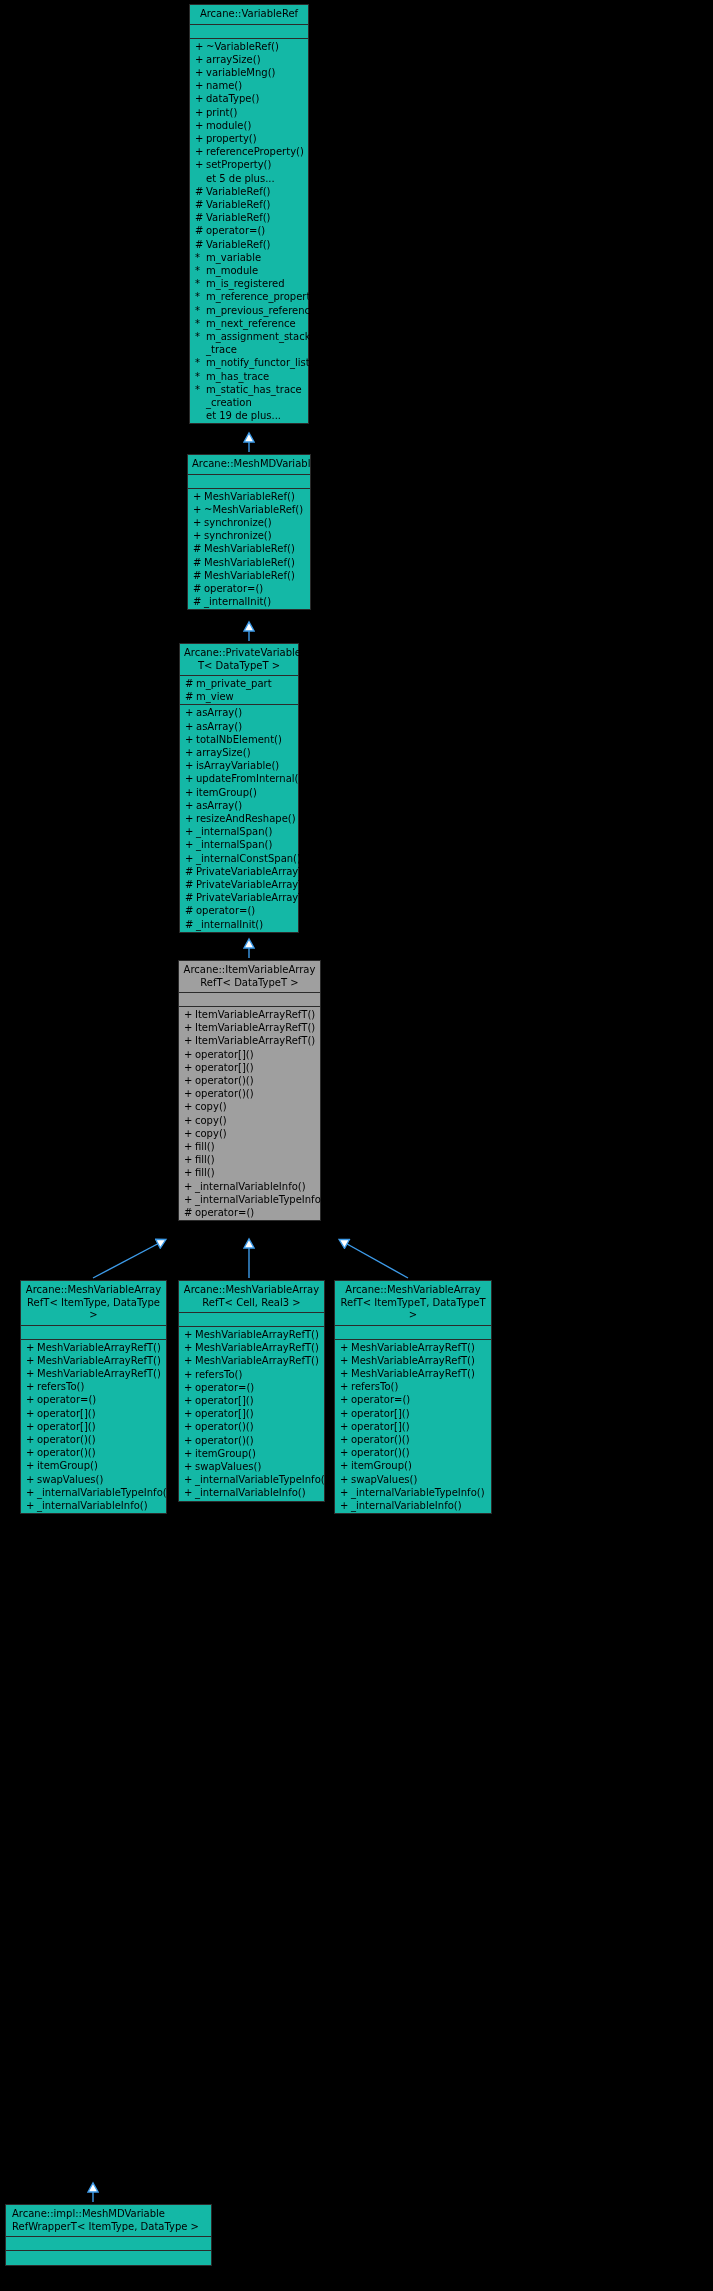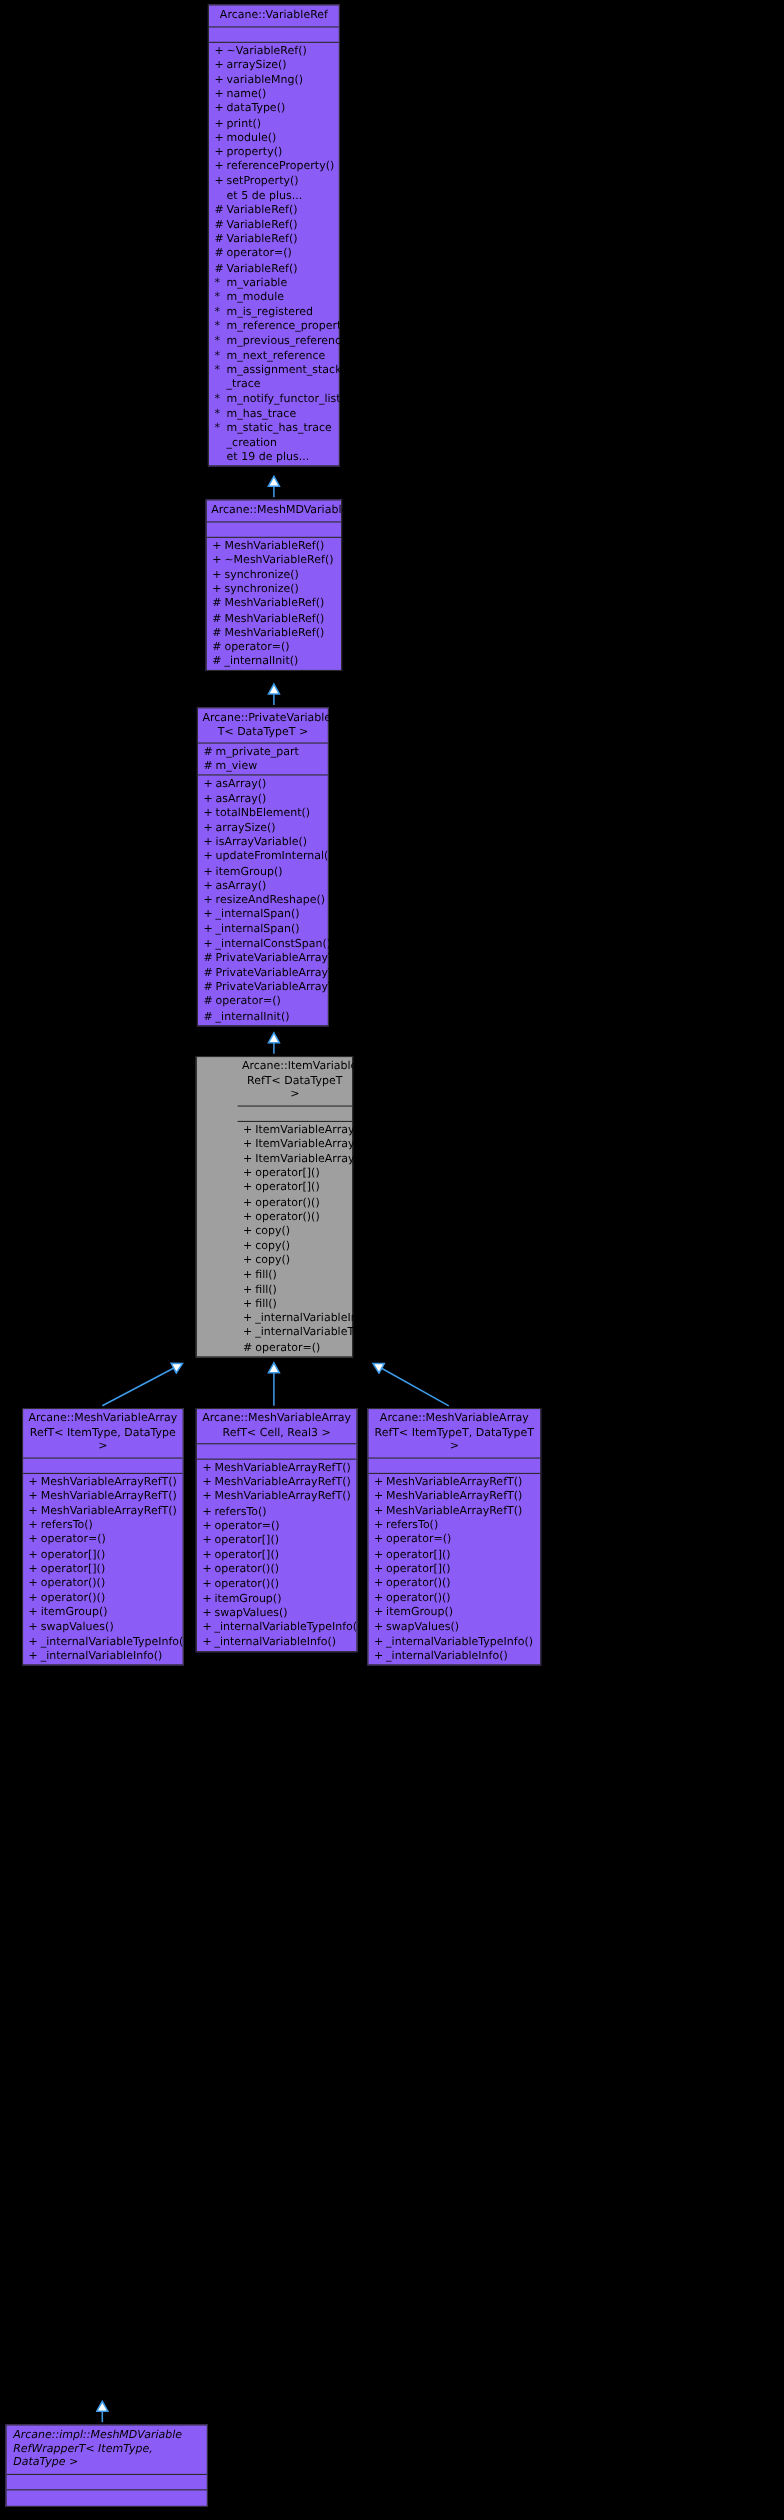--- a/index.html
+++ b/index.html
@@ -20,21 +20,21 @@
     width: 713px; height: 2291px;
   }
   svg.edges {
     position: absolute;
     left: 0; top: 0;
     width: 713px; height: 2291px;
     pointer-events: none;
   }
   .uml-box {
     position: absolute;
-    background: #8b5cf6;
+    background: #14b8a6;
     border: 1px solid #2b2b2b;
     box-shadow: 1px 1px 0 rgba(0,0,0,0.35);
     font-size: 10px;
     line-height: 13.2px;
     color: #000000;
   }
   .uml-box.highlight {
     background: #9f9f9f;
   }
   .uml-title {
@@ -338,21 +338,21 @@
           <span class="vis">#</span>
           <span class="nm">operator=()</span>
         </div>
       <div class="member">
           <span class="vis">#</span>
           <span class="nm">_internalInit()</span>
         </div>
     </div>
   </div>
 
-  <div class="uml-box highlight" style="left:178px; top:960px; width:143px;padding-left:37px;">
+  <div class="uml-box highlight" style="left:178px; top:960px; width:143px;">
     <div class="uml-title">Arcane::ItemVariableArray
 RefT&lt; DataTypeT &gt;</div>
     <div class="uml-attrs empty"></div>
     <div class="uml-ops">
       <div class="member">
           <span class="vis">+</span>
           <span class="nm">ItemVariableArrayRefT()</span>
         </div>
       <div class="member">
           <span class="vis">+</span>
@@ -590,20 +590,20 @@
           <span class="vis">+</span>
           <span class="nm">_internalVariableTypeInfo()</span>
         </div>
       <div class="member">
           <span class="vis">+</span>
           <span class="nm">_internalVariableInfo()</span>
         </div>
     </div>
   </div>
 
-  <div class="uml-box" style="left:5px; top:2204px; width:184px;font-style:italic;">
+  <div class="uml-box" style="left:5px; top:2204px; width:207px;">
     <div class="uml-title" style="text-align:left; padding-left:6px;">Arcane::impl::MeshMDVariable
 RefWrapperT&lt; ItemType, DataType &gt;</div>
     <div class="uml-attrs empty"></div>
     <div class="uml-ops empty"></div>
   </div>
 
 </div>
 
 </body></html>

